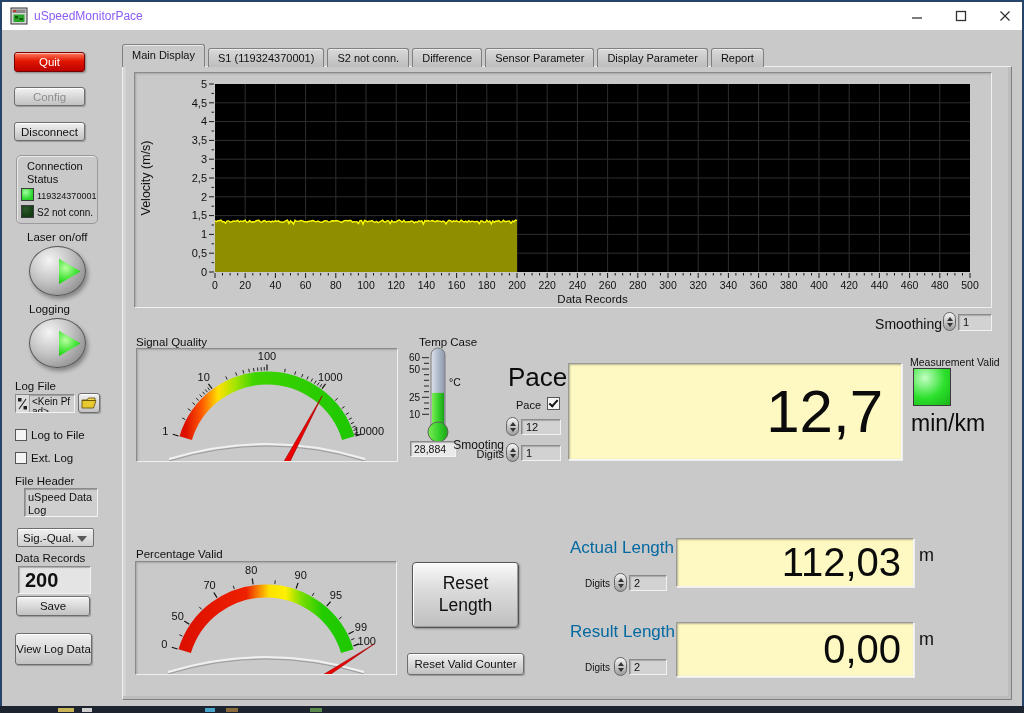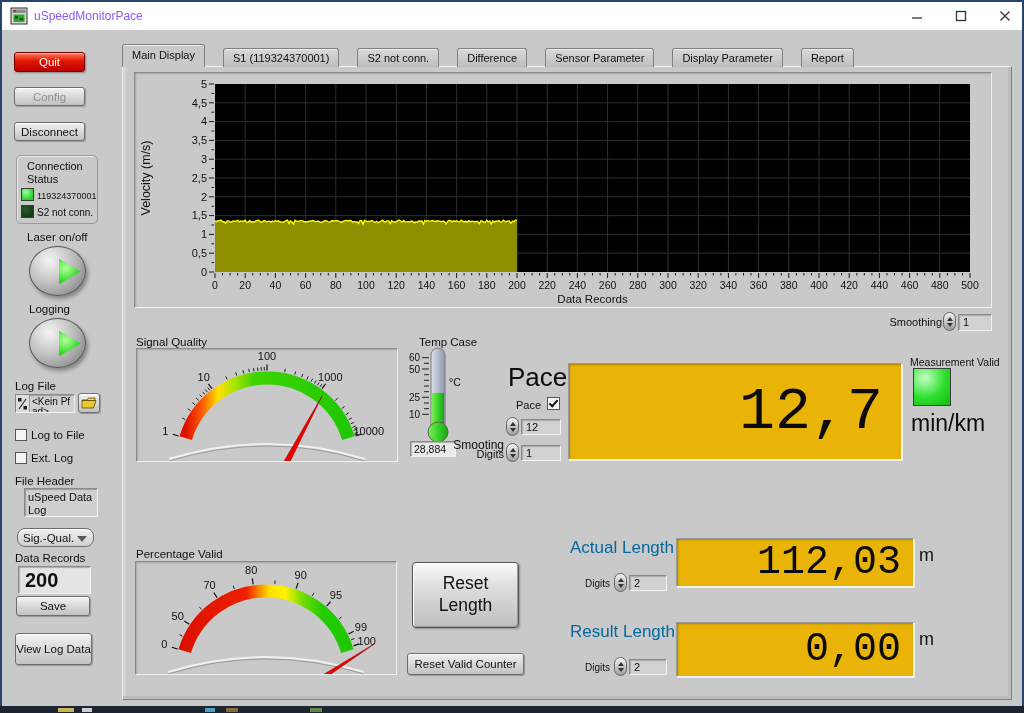--- a/index.html
+++ b/index.html
@@ -23,50 +23,50 @@
   .led{position:absolute;width:13px;height:13px;border:1px solid #3c3c3c;box-sizing:border-box;}
   .tinylbl{position:absolute;font-size:9px;color:#101010;white-space:nowrap;}
   .knob{position:absolute;border-radius:50%;
         background:radial-gradient(circle at 35% 28%,#f4f4f4,#c2c2c2 45%,#8b8b8b 85%,#6f6f6f);
         border:1px solid #555;box-shadow:2px 3px 4px rgba(0,0,0,.35);}
   .knob .tri{position:absolute;left:52%;top:24%;width:22px;height:26px;
         background:radial-gradient(circle at 30% 35%,#b8ffa0,#35e02a 55%,#0f9a10);
         clip-path:polygon(0 0,100% 50%,0 100%);}
   .sunken{background:#cfcfcf;border:1px solid #8a8a8a;border-right-color:#f2f2f2;border-bottom-color:#f2f2f2;
         box-shadow:inset 1px 1px 1px rgba(0,0,0,.25);box-sizing:border-box;}
-  .display{position:absolute;background:#eab308;border:1px solid #999;border-right-color:#f6f6f6;border-bottom-color:#f6f6f6;
+  .display{position:absolute;background:#fef9c3;border:1px solid #999;border-right-color:#f6f6f6;border-bottom-color:#f6f6f6;
         box-shadow:inset 1px 1px 2px rgba(0,0,0,.28),1px 1px 0 #eee;box-sizing:border-box;
-        display:flex;align-items:center;justify-content:flex-end;color:#0b0b0b;font-family:Liberation Mono, monospace;}
+        display:flex;align-items:center;justify-content:flex-end;color:#0b0b0b;}
   .cb{position:absolute;width:12px;height:12px;background:#f4f4f4;border:1px solid #555;box-sizing:border-box;}
   .cb.checked::after{content:"";position:absolute;left:1px;top:2px;width:7px;height:3px;
         border-left:2px solid #111;border-bottom:2px solid #111;transform:rotate(-48deg);}
   .spinner{position:absolute;width:13px;height:19px;border:1px solid #666;border-radius:7px;
         background:linear-gradient(180deg,#f4f4f4,#9d9d9d);display:flex;flex-direction:column;
         align-items:center;justify-content:center;gap:2px;box-sizing:border-box;}
   .spinner .up{width:0;height:0;border-left:3px solid transparent;border-right:3px solid transparent;border-bottom:4px solid #333;}
   .spinner .dn{width:0;height:0;border-left:3px solid transparent;border-right:3px solid transparent;border-top:4px solid #333;}
   .valbox{position:absolute;font-size:11px;color:#101010;padding:1px 0 0 4px;box-sizing:border-box;
         background:#d2d2d2;border:1px solid #8a8a8a;border-right-color:#f2f2f2;border-bottom-color:#f2f2f2;
         box-shadow:inset 1px 1px 1px rgba(0,0,0,.2);}
   .dropdown{position:absolute;display:flex;align-items:center;font-size:11.5px;padding-left:5px;box-sizing:border-box;
         background:linear-gradient(180deg,#f0f0f0,#cfcfcf);border:1px solid #6e6e6e;border-radius:2px;
         box-shadow:inset 0 1px 0 #fff;}
   .dropdown .dd-tri{position:absolute;right:6px;top:7px;width:0;height:0;
         border-left:5px solid transparent;border-right:5px solid transparent;border-top:6px solid #5a5a5a;}
-  #tabs-strip{position:absolute;left:122px;top:44px;height:23px;display:flex;align-items:flex-end;gap:18px;}
+  #tabs-strip{position:absolute;left:122px;top:44px;height:23px;display:flex;align-items:flex-end;gap:3px;}
   .tab{height:18px;line-height:18px;padding:0 9px;font-size:11px;color:#101010;white-space:nowrap;
         background:linear-gradient(180deg,#d9d9d9,#bdbdbd);border:1px solid #808080;border-bottom:none;
         border-radius:3px 3px 0 0;box-shadow:inset 0 1px 0 #ececec;}
   .tab.active{height:22px;line-height:21px;background:#c9c9c9;position:relative;z-index:6;}
   .tabpage{position:absolute;left:122px;top:66px;width:890px;height:634px;background:#c9c9c9;
         border:1px solid #808080;border-top-color:#efefef;border-left-color:#efefef;box-sizing:border-box;
         box-shadow:inset -3px -3px 0 #bdbdbd,inset 3px 0 0 #d4d4d4;}
   .frame{position:absolute;background:#c9c9c9;border:1px solid #8a8a8a;border-right-color:#f0f0f0;border-bottom-color:#f0f0f0;
         box-shadow:inset 1px 1px 2px rgba(0,0,0,.18);box-sizing:border-box;}
-  .rlabel{position:absolute;text-align:right;font-size:11px;color:#101010;white-space:nowrap;}
+  .rlabel{position:absolute;text-align:right;font-size:14px;color:#101010;white-space:nowrap;}
   .biglabel{position:absolute;font-size:17px;color:#0369a1;text-align:right;white-space:nowrap;}
   .taskbar{position:absolute;left:0;top:706px;width:1024px;height:7px;background:#1d2430;}
   .taskbar i{position:absolute;top:2px;height:4px;display:block;}
   .pathglyph{display:flex;align-items:center;justify-content:center;width:13px;height:100%;
         background:#dcdcdc;border-right:1px solid #9a9a9a;}
 </style>
 </head>
 <body>
 
 <div id="app">
@@ -141,21 +141,21 @@
     </div>
 
     <div class="cb" style="left:13px;top:399px;"></div>
     <div class="lbl" style="left:29px;top:399px;">Log to File</div>
     <div class="cb" style="left:13px;top:422px;"></div>
     <div class="lbl" style="left:29px;top:422px;">Ext. Log</div>
 
     <div class="lbl" style="left:13px;top:445px;">File Header</div>
     <div class="sunken" style="position:absolute;left:22px;top:458px;width:74px;height:29px;font-size:11px;line-height:1.2;padding:2px 3px;overflow:hidden;">uSpeed Data Log</div>
 
-    <div class="dropdown" style="left:15px;top:498px;width:77px;height:19px;border-radius:8px;">
+    <div class="dropdown" style="left:15px;top:498px;width:77px;height:19px;">
       <span>Sig.-Qual.</span>
       <i class="dd-tri"></i>
     </div>
 
     <div class="lbl" style="left:13px;top:522px;">Data Records</div>
     <div class="sunken" style="position:absolute;left:16px;top:536px;width:73px;height:28px;background:#e4e4e4;font-size:20px;font-weight:bold;padding:2px 0 0 6px;">200</div>
     <div class="btn" style="left:14px;top:566px;width:74px;height:20px;">Save</div>
 
     <div class="btn" style="left:13px;top:603px;width:77px;height:32px;">View Log Data</div>
 

